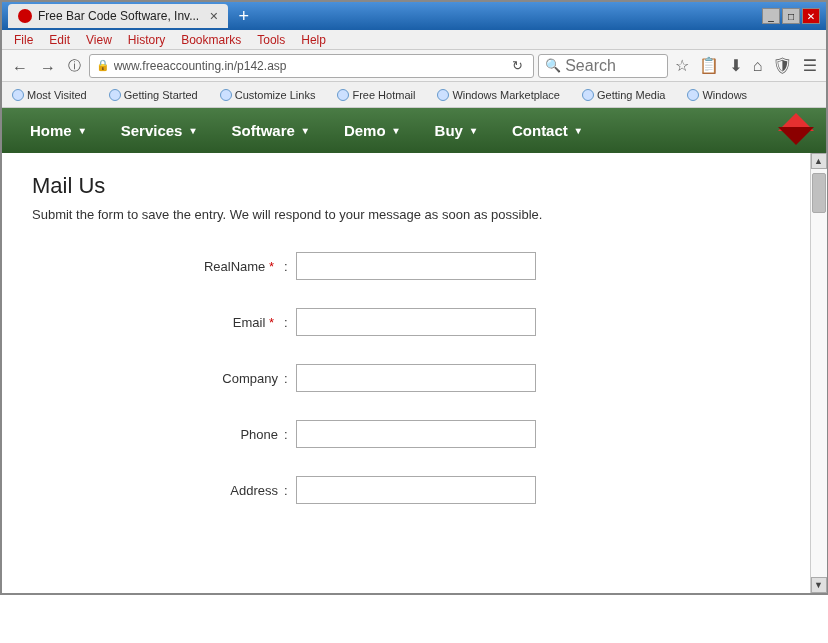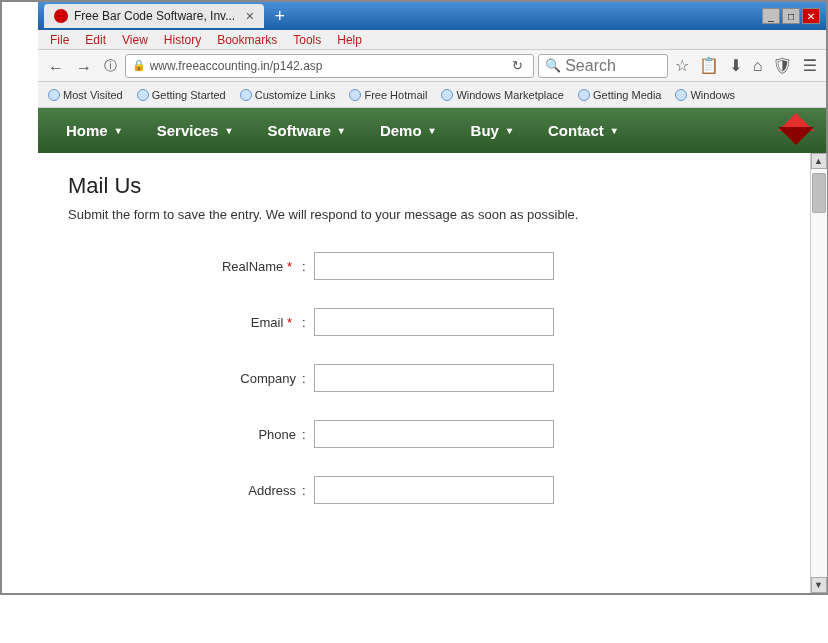--- a/index.html
+++ b/index.html
@@ -116,21 +116,21 @@
       background: none; border: none; cursor: pointer; font-size: 16px; color: #555; padding: 2px 3px;
     }
 
     
     .bookmarks-bar {
       background: #f0f0f0;
       display: flex;
       align-items: center;
       height: 26px;
       padding: 0 4px;
-      gap: 2px;
+      gap: 10px;
       border-bottom: 1px solid #ccc;
       overflow: hidden;
     }
     .bookmark-item {
       display: flex; align-items: center; gap: 3px;
       font-size: 11px; color: #333; padding: 2px 6px; cursor: pointer;
       white-space: nowrap;
     }
     .bm-globe {
       width: 12px; height: 12px;
@@ -266,21 +266,20 @@
       background: #c0c0c0;
       border: 1px solid #aaa;
       position: absolute;
       top: 4px; left: 1px;
       border-radius: 2px;
     }
 
     .outer-wrapper {
       position: relative;
       border: 2px solid #888;
-      padding-left: 36px;
     }
   </style>
 </head>
 <body>
 
 <div class="outer-wrapper">
 
   <div class="title-bar">
     <div class="title-bar-left">
       <div class="tab-active">

